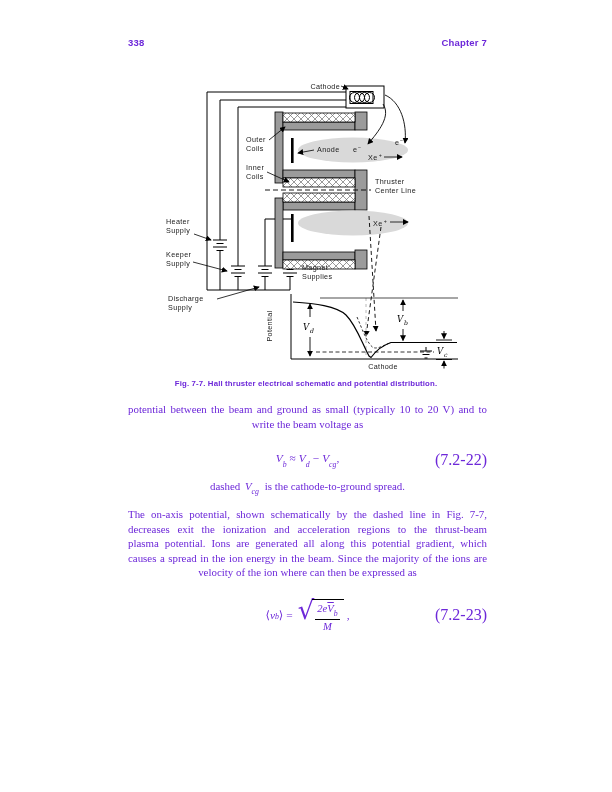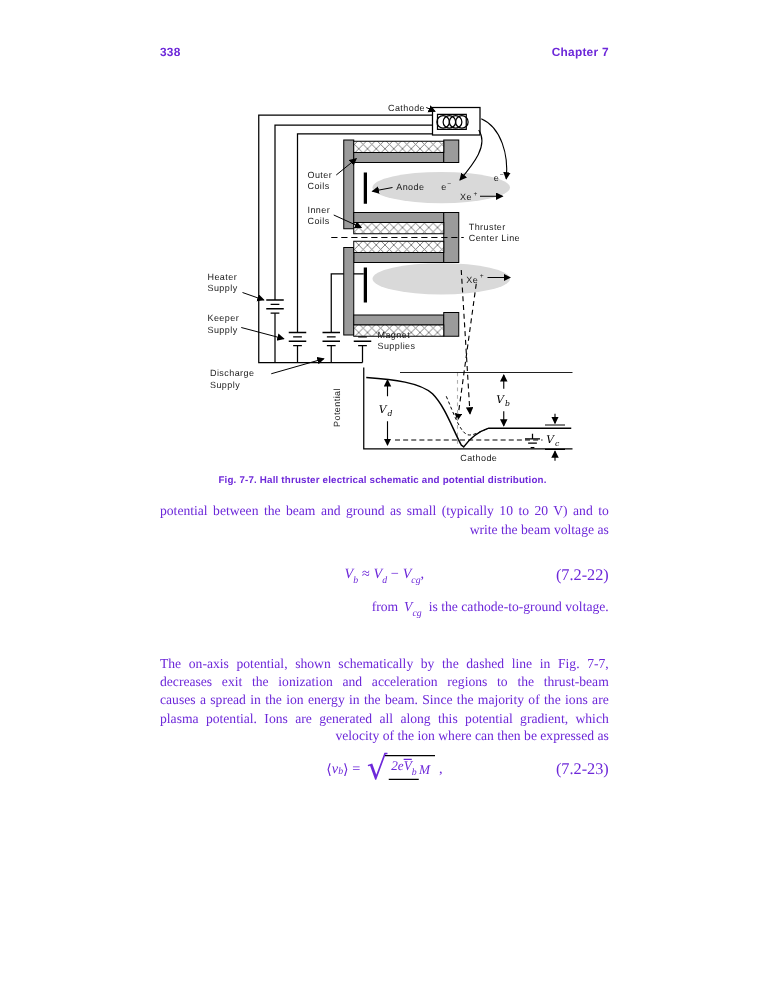--- a/index.html
+++ b/index.html
@@ -18,42 +18,42 @@
   #figure-caption {
     position:absolute; top:379px; left:0; width:612px; text-align:center;
     font-family:"Liberation Sans", sans-serif; font-weight:bold; font-size:7.8px;
     letter-spacing:0.15px;
   }
   .para {
     position:absolute; left:128px; width:359px;
     font-size:10.9px; line-height:14.55px;
   }
   .jline { text-align:justify; text-align-last:justify; white-space:normal; }
-  .lline { text-align:right; }
+  .lline { text-align:center; }
   #para1 { top:402px; }
-  #para2 { top:524px; }
+  #para2 { top:507px; }
   #where-line { top:479px; }
   .eq-row {
     position:absolute; left:128px; width:359px; display:flex;
     align-items:center; justify-content:center; font-size:11.4px;
   }
   #eq1-row { top:452px; height:16px; }
   #eq2-row { top:597px; height:36px; }
   .eq-num { position:absolute; right:0; top:50%; transform:translateY(-50%);
-    font-size:13px; font-style:normal; }
+    font-size:16px; font-style:normal; }
   .mi { font-style:italic; }
   sub.msub { font-style:italic; font-size:7.8px; position:relative; top:1px; }
   .mo { font-style:normal; padding:0 3px; }
   .angle { font-family:"DejaVu Serif", serif; font-style:normal; }
   .sqrt { display:inline-flex; align-items:stretch; margin-left:2px; }
   .sqrt-sym { font-family:"DejaVu Serif", serif; font-style:normal;
     font-size:26px; line-height:26px; align-self:flex-start; margin-right:-2px; }
   .sqrt-body { border-top:1.1px solid #000; padding:2px 4px 0 3px;
     align-self:flex-start; margin-top:2px; }
-  .frac { display:inline-flex; align-items:center;
+  .frac { display:inline-flex; flex-direction:column; align-items:center;
     font-size:10.6px; line-height:12px; }
   .frac .num { border-bottom:1px solid #000; padding:0 2px 0px; }
   .frac .den { padding-top:1px; }
   .ovl { text-decoration:overline; }
   .fig-label { font-family:"Liberation Sans", sans-serif; font-size:7.2px;
     letter-spacing:0.35px; fill:#1a1a1a; }
   .fig-sup { font-family:"Liberation Sans", sans-serif; font-size:5.3px; fill:#1a1a1a; }
   .plot-math { font-family:"DejaVu Serif", serif; font-style:italic; font-size:8.6px; fill:#000; }
   .plot-math-sub { font-family:"DejaVu Serif", serif; font-style:italic; font-size:6.2px; fill:#000; }
 </style>
@@ -222,30 +222,30 @@
   </div>
 
   <div id="eq1-row" class="eq-row">
     <span>
       <span class="mi">V</span><sub class="msub">b</sub><span class="mo">≈</span><span class="mi">V</span><sub class="msub">d</sub><span class="mo">−</span><span class="mi">V</span><sub class="msub">cg</sub><span>,</span>
     </span>
     <span class="eq-num">(7.2-22)</span>
   </div>
 
   <div id="where-line" class="para lline">
-    <span>from</span>
+    <span>dashed</span>
     <span class="mi" style="margin:0 0 0 2px;">V</span><sub class="msub" style="margin-right:3px;">cg</sub>
-    <span>is the cathode-to-ground voltage.</span>
+    <span>is the cathode-to-ground spread.</span>
   </div>
 
   <div id="para2" class="para">
     <div class="jline">The on-axis potential, shown schematically by the dashed line in Fig. 7-7,</div>
     <div class="jline">decreases exit the ionization and acceleration regions to the thrust-beam</div>
+    <div class="jline">plasma potential. Ions are generated all along this potential gradient, which</div>
     <div class="jline">causes a spread in the ion energy in the beam. Since the majority of the ions are</div>
-    <div class="jline">plasma potential. Ions are generated all along this potential gradient, which</div>
     <div class="lline">velocity of the ion where can then be expressed as</div>
   </div>
 
   <div id="eq2-row" class="eq-row">
     <span style="display:inline-flex;align-items:center;">
       <span class="angle">⟨</span>
         <span class="mi">v</span>
         <sub class="msub">b</sub>
         <span class="angle">⟩</span>
       <span class="mo">=</span>

